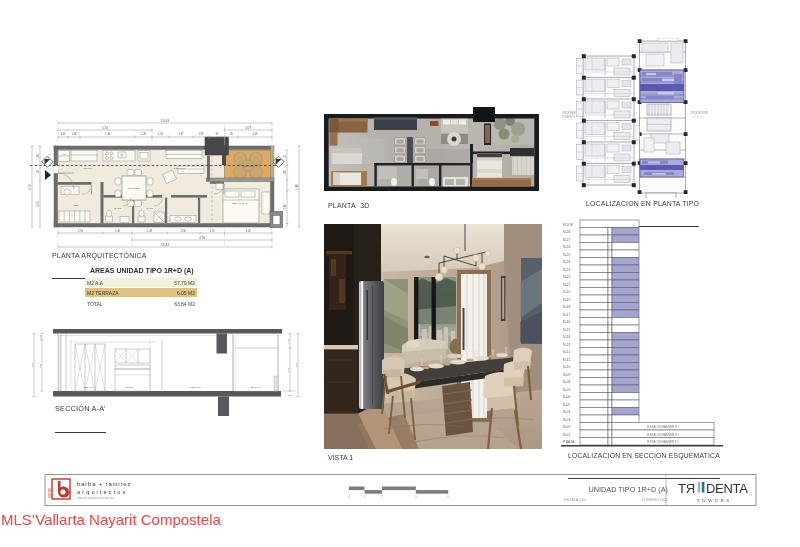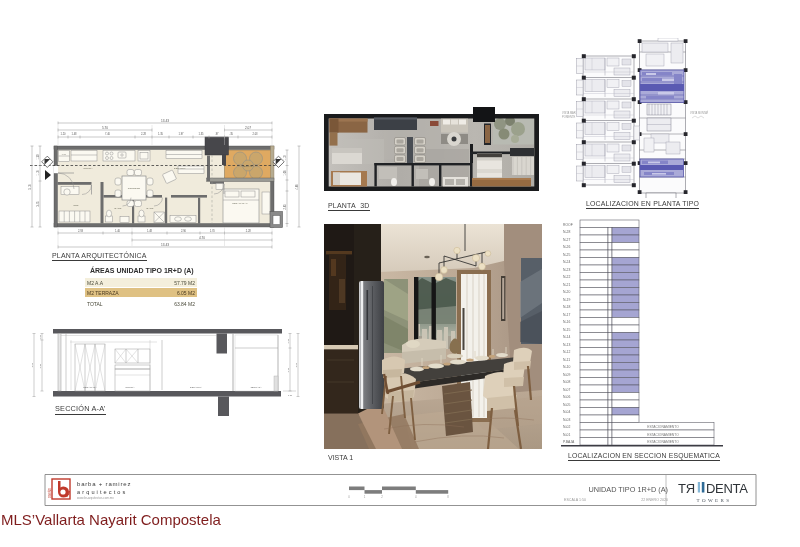--- a/index.html
+++ b/index.html
@@ -1,18 +1,18 @@
 <!DOCTYPE html>
 <html><head>
 <meta charset="utf-8">
 <style>
 html,body{margin:0;padding:0;width:800px;height:547px;background:#fff;overflow:hidden;}
 body{font-family:"Liberation Sans",sans-serif;position:relative;}
 .abs{position:absolute;}
-.lbl{position:absolute;font-size:7px;color:#3a3a3a;letter-spacing:.2px;border-bottom:.7px solid #3a3a3a;padding-bottom:1px;white-space:nowrap;}
+.lbl{position:absolute;font-size:7px;color:#3a3a3a;letter-spacing:.2px;border-bottom:.7px solid #3a3a3a;padding-bottom:19px;white-space:nowrap;}
 </style>
 </head>
 <body>
 
 <svg id="plan" class="abs" style="left:28px;top:112px" width="282" height="142" viewBox="0 0 282 142">
 
 <rect x="29.5" y="37.5" width="213" height="74" fill="#f0ebdc"></rect>
 
 <rect x="196.5" y="38" width="47.5" height="30" fill="#dfa961" stroke="#8a7a5a" stroke-width="0.6"></rect>
 
@@ -1071,13 +1071,13 @@
 <text x="668" y="30.5" font-size="3.6" fill="#999" text-anchor="end">22 ENERO  2020</text>
 
 <text x="678" y="22.5" font-size="13" fill="#2e3338" letter-spacing="-0.3">TЯ</text>
 <rect x="697.8" y="12" width="2.2" height="10.5" fill="#85b7d7"></rect>
 <rect x="701.8" y="12" width="2.6" height="10.5" fill="#2e6a95"></rect>
 <text x="706" y="22.5" font-size="13" fill="#2e3338" letter-spacing="-0.3">DENTA</text>
 
 <text x="714" y="31.5" font-size="5" fill="#474f58" letter-spacing="2.4" text-anchor="middle" font-family="Liberation Serif,serif" fill-opacity="1">TOWERS</text>
 </svg>
 
-<div class="abs" style="left:1px;top:511px;font-size:15px;color:#7f1d1d;">MLS’Vallarta Nayarit Compostela</div>
+<div class="abs" style="left:1px;top:511px;font-size:15px;color:#ef4444;">MLS’Vallarta Nayarit Compostela</div>
 
 </body></html>

